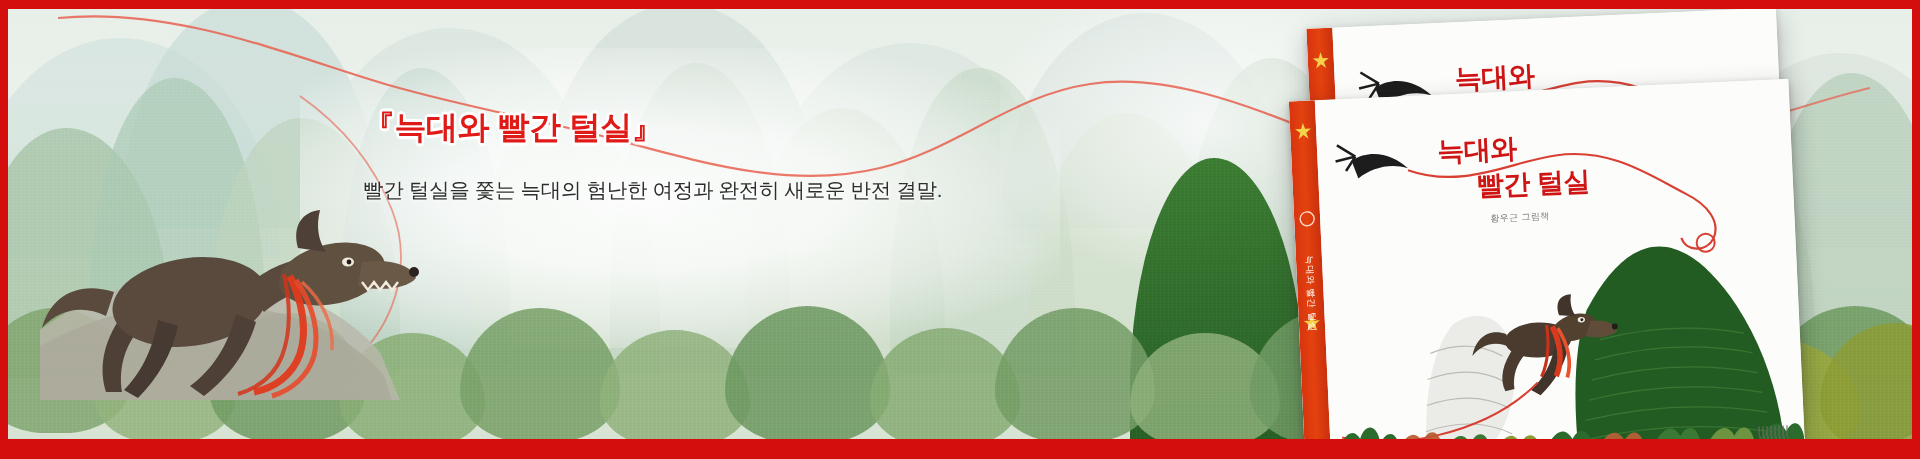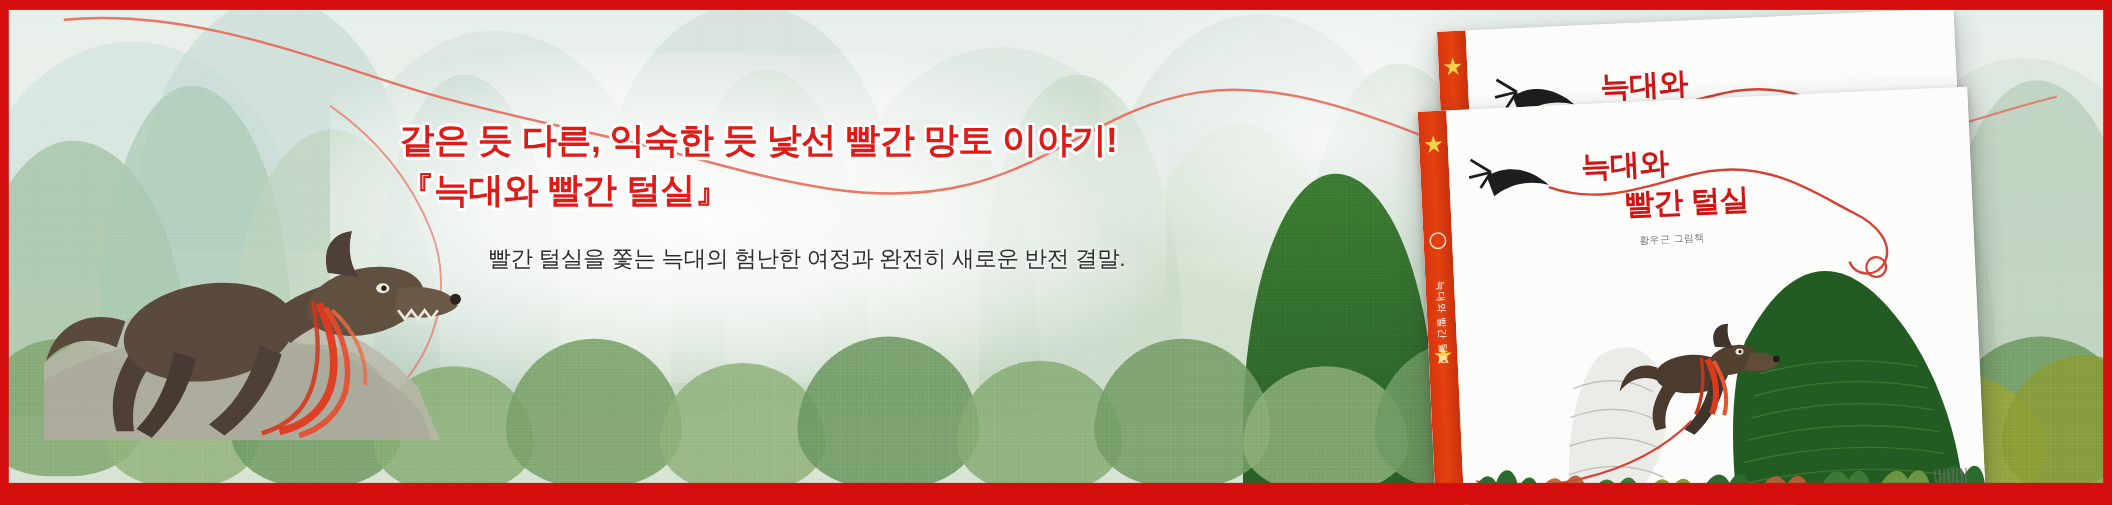--- a/index.html
+++ b/index.html
@@ -95,21 +95,20 @@
   }
   .headline .l2 { display: block; }
   .body {
     margin-top: 22px;
     color: #2d2f2c;
     font-size: 20.5px;
     line-height: 36px;
     letter-spacing: -0.3px;
     text-shadow: 0 1px 3px rgba(255,255,255,.95), 0 0 6px rgba(255,255,255,.8);
     white-space: nowrap;
-    text-align: right;
   }
 
   
   .books { position: absolute; left: 1255px; top: 0px; width: 665px; height: 440px; }
 
   .book {
     position: absolute;
     background: #fbfbf9;
     box-shadow: 0 10px 26px rgba(40,40,40,.30), 0 2px 6px rgba(40,40,40,.22);
     overflow: hidden;
@@ -285,21 +284,20 @@
     <path d="M 322 112 l 6 8 6 -8 6 8 6 -8 6 8 6 -8" fill="none" stroke="#f2ece0" stroke-width="2.4"></path>
 
     <path d="M 250 106 C 262 132, 268 158, 260 184 C 252 206, 234 218, 214 222" fill="none" stroke="#e03a1e" stroke-width="7" opacity=".95"></path>
     <path d="M 256 110 C 272 134, 280 160, 274 186 C 268 206, 252 220, 232 226" fill="none" stroke="#e84a2a" stroke-width="5" opacity=".9"></path>
     <path d="M 244 104 C 250 132, 252 160, 242 186 C 234 206, 218 218, 198 224" fill="none" stroke="#d4331a" stroke-width="4" opacity=".85"></path>
     <path d="M 262 112 C 282 130, 294 154, 292 180" fill="none" stroke="#ee6a46" stroke-width="3.5" opacity=".8"></path>
   </svg>
 
   <div class="copy">
     <div class="headline">
-      <span class="l1">같은 듯 다른, 익숙한 듯 낯선 빨간 망토 이야기!</span>
       <span class="l2">『늑대와 빨간 털실』</span>
     </div>
     <div class="body">
       <div>빨간 털실을 쫓는 늑대의 험난한 여정과 완전히 새로운 반전 결말.</div>
     </div>
   </div>
 
   <div class="books">
 
     <div class="book book-back">

